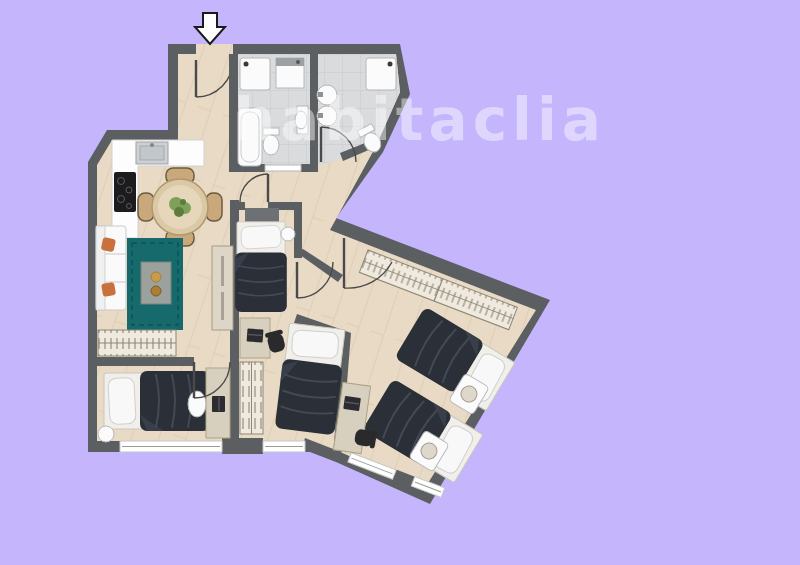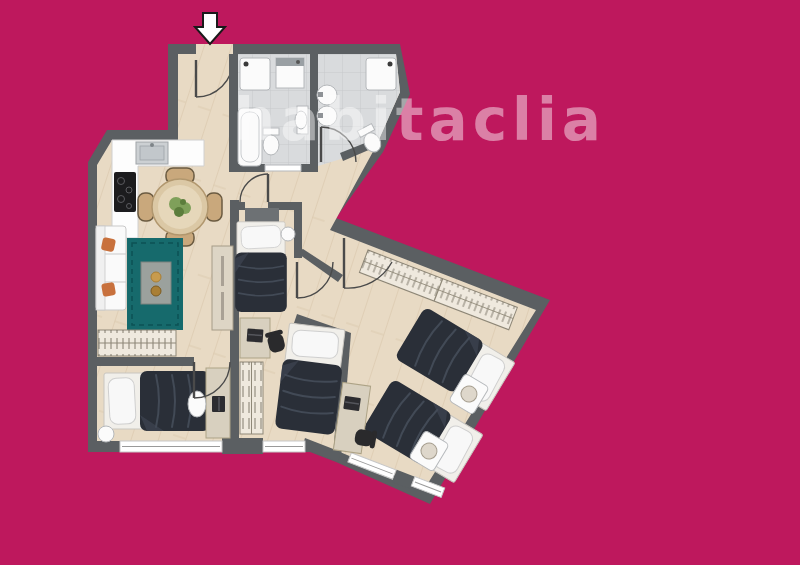--- a/index.html
+++ b/index.html
@@ -1,16 +1,16 @@
 <!DOCTYPE html>
 <html style="--wall: #5b5f62; --headboard: #6d7174; --floor: #e8dac4; --plank: #d9c7ab; --tile: #d9dbdd; --tile_line: #c7c9cc; --fixture: #fbfbfb; --fixture_stroke: #b5b8bb; --steel: #ccd0d3; --steel_dark: #9fa4a8; --cooktop: #1c1c1e; --rug: #166a6c; --rug_line: #0d5254; --duvet: #2a2f38; --duvet_fold: #424a56; --mattress: #f1efea; --pillow: #f8f8f8; --pillow_stroke: #cfcfcf; --sofa: #fafafa; --sofa_stroke: #c9c9c9; --cushion: #c8713d; --wood_table: #dbc8a5; --wood_table_stroke: #b1976e; --chair_wood: #c9a87c; --chair_wood_stroke: #6b5b41; --desk: #d8d0bf; --desk_stroke: #ada386; --cabinet: #ddd5c5; --cabinet_stroke: #a69c88; --wardrobe: #efe9de; --wardrobe_stroke: #8f8878; --tick: #6e6759; --chair_black: #2a2a2c; --table_gray: #9ba19d; --table_gray_stroke: #7d827f; --decor_gold: #c79b4e; --decor_gold2: #a97f35; --plant: #7fa05a; --plant_dark: #5c7d3c; --lamp: #ded7cb; --lamp_stroke: #a59d8e; --door_arc: #4a4a4a; --window_line: #9a9a9a; --window_stroke: #c7c7c7; --arrow_stroke: #1a1a1a; --washer_band: #9aa0a4;"><head>
 <meta charset="utf-8">
 <style>
   html,body{margin:0;padding:0;background:#ffffff;}
-  .stage{position:relative;width:800px;height:565px;background:#be185d;overflow:hidden;
+  .stage{position:relative;width:800px;height:565px;background:#c4b5fd;overflow:hidden;
          font-family:"DejaVu Sans","Liberation Sans",sans-serif;}
   svg{display:block}
   .wall{fill:var(--wall)}
   .headboard{fill:var(--headboard)}
   .fix{fill:var(--fixture);stroke:var(--fixture_stroke);stroke-width:1}
   .steel{fill:var(--steel);stroke:var(--steel_dark);stroke-width:1}
   .doorarc{fill:none;stroke:var(--door_arc);stroke-width:1.4}
   .doorleaf{stroke:var(--door_arc);stroke-width:2.4}
   .win{fill:#ffffff;stroke:var(--window_stroke);stroke-width:1}
   .winline{stroke:var(--window_line);stroke-width:1}

